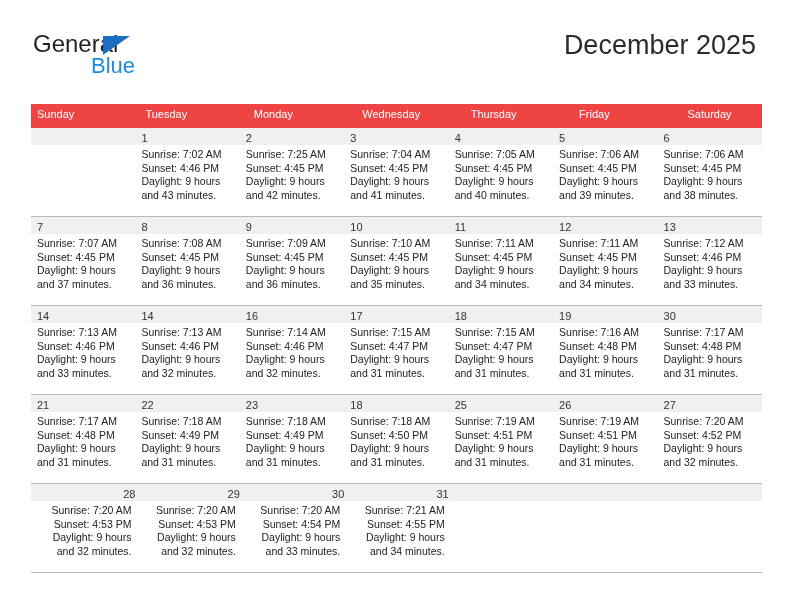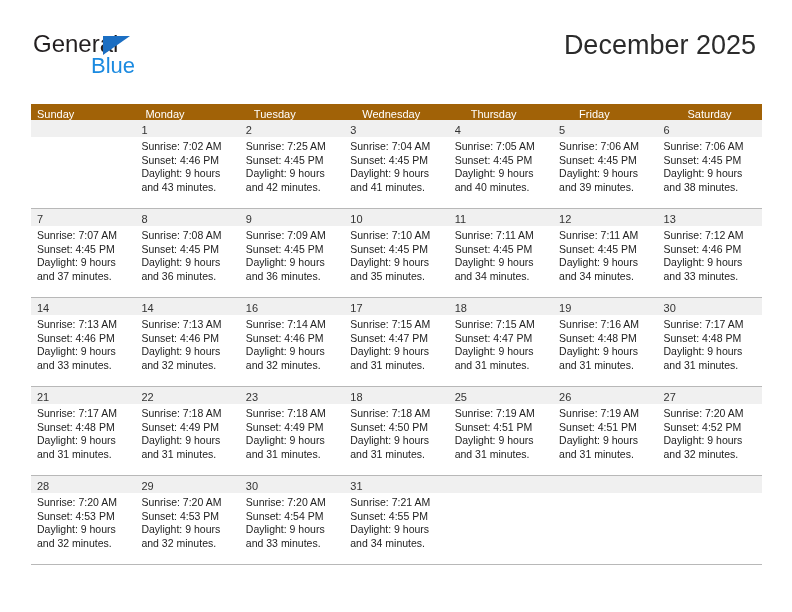--- a/index.html
+++ b/index.html
@@ -89,22 +89,22 @@
   
   .calendar {
     position: absolute;
     left: 31px;
     top: 104px;
     width: 731px;
   }
   .weekday-row {
     display: flex;
     width: 100%;
-    background: #a16207;
-    height: 16px;
+    background: #ef4444;
+    height: 24px;
     gap: 28px;
   }
   .weekday-cell {
     flex: 1 1 0;
     color: #ffffff;
     font-size: 11px;
     line-height: 20px;
     padding-left: 6px;
     box-sizing: border-box;
     white-space: nowrap;
@@ -112,20 +112,21 @@
   }
   .week-row {
     display: flex;
     width: 100%;
     height: 89px;
     border-bottom: 1px solid #b8b8b8;
     box-sizing: border-box;
   }
   .week-row.last {
     border-bottom: 1px solid #b8b8b8;
+    text-align: right;
   }
   .day-cell {
     flex: 1 1 0;
     box-sizing: border-box;
     position: relative;
     background: #ffffff;
     overflow: hidden;
   }
   .day-number-band {
     background: #f0f0f0;
@@ -167,22 +168,22 @@
     <div class="title-block">
       <h1 class="cal-title">December 2025</h1>
     </div>
 
   </div>
 
   <div class="calendar">
 
     <div class="weekday-row">
       <div class="weekday-cell">Sunday</div>
+      <div class="weekday-cell">Tuesday</div>
       <div class="weekday-cell">Monday</div>
-      <div class="weekday-cell">Tuesday</div>
       <div class="weekday-cell">Wednesday</div>
       <div class="weekday-cell">Thursday</div>
       <div class="weekday-cell">Friday</div>
       <div class="weekday-cell">Saturday</div>
     </div>
 
     <div class="week-row">
       <div class="day-cell empty">
         <div class="day-number-band">
           <span class="day-number"></span>

